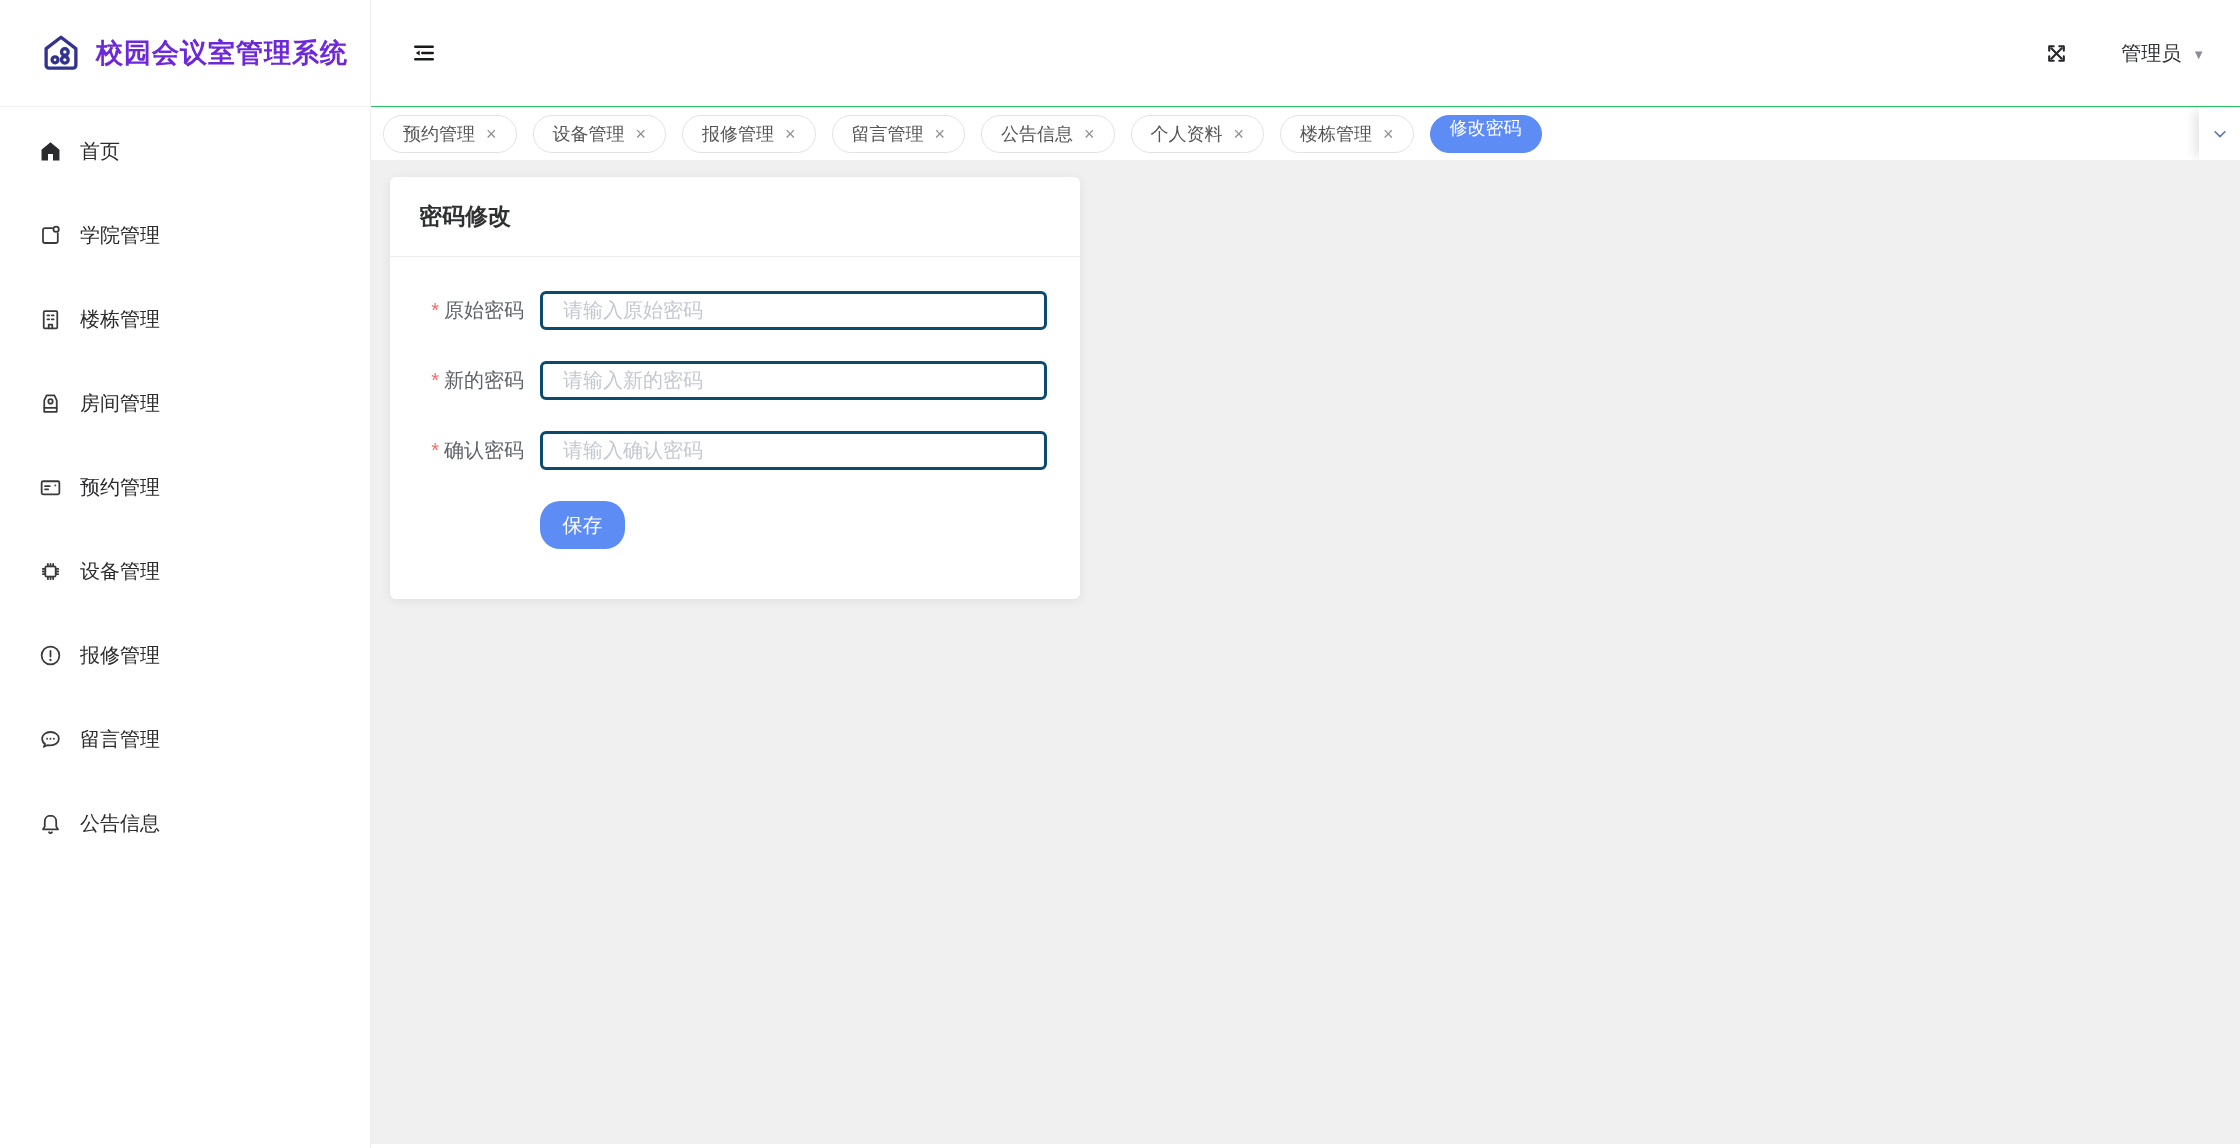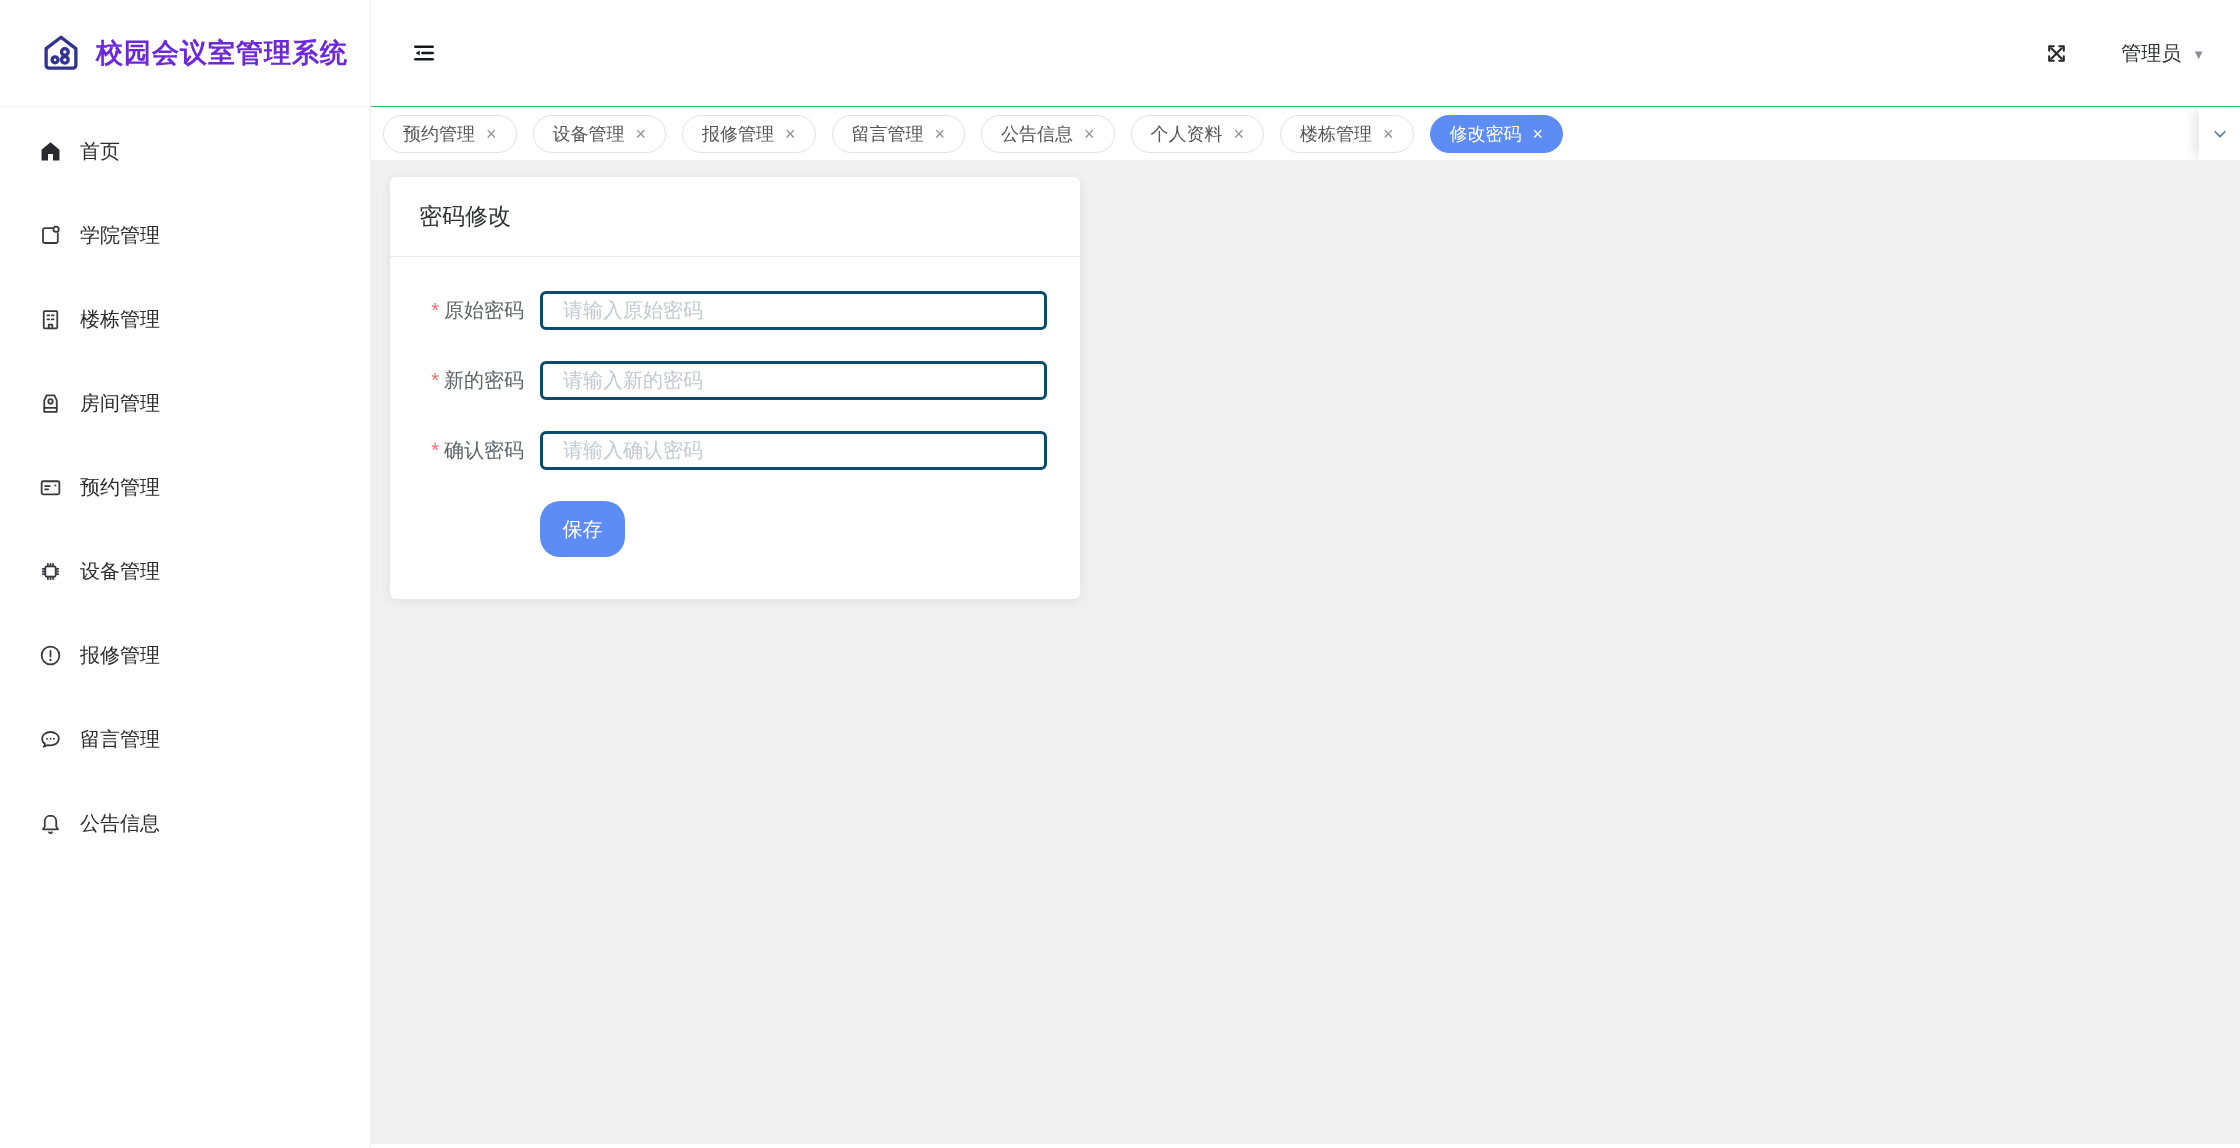--- a/index.html
+++ b/index.html
@@ -22,36 +22,36 @@
   .topbar-spacer{flex:1;}
   .fullscreen-btn{width:30px;height:30px;display:flex;align-items:center;justify-content:center;background:none;border:none;padding:0;cursor:pointer;margin-right:50px;}
   .user{display:flex;align-items:center;gap:11px;margin-right:35px;cursor:pointer;}
   .user-label{font-size:20px;color:#2f3033;}
   .caret{font-size:13px;color:#8a8f99;line-height:1;transform:translateY(1px);}
 
   
   .tabbar{position:absolute;left:0;right:0;top:107px;height:53px;background:#fff;display:flex;align-items:center;padding-left:12px;gap:16px;box-sizing:border-box;}
   .tab{display:flex;align-items:center;height:38px;padding:0 19px;border:1px solid #e3e3e3;border-radius:19px;background:#fff;font-size:18px;color:#555;cursor:pointer;gap:11px;box-sizing:border-box;white-space:nowrap;}
   .tab-close{font-size:18px;color:#8f8f8f;line-height:1;cursor:pointer;}
-  .tab.active{background:#5e8cf5;border-color:#5e8cf5;color:#fff;}
+  .tab.active{background:#5e8cf5;border-color:#5e8cf5;color:#fff;flex-direction:column;}
   .tab.active .tab-close{color:#fff;}
   .tab-overflow{position:absolute;right:0;top:0;width:41px;height:53px;background:#fff;display:flex;align-items:center;justify-content:center;box-shadow:-9px 0 10px -4px rgba(0,0,0,0.10);cursor:pointer;}
 
   
   .content{position:absolute;left:0;right:0;top:160px;bottom:4px;background:#f0f0f0;overflow:hidden;}
   .card{position:absolute;left:19px;top:17px;width:690px;height:422px;background:#fff;border-radius:6px;box-shadow:0 2px 12px rgba(0,0,0,0.07);}
   .card-header{height:80px;display:flex;align-items:center;padding-left:29px;border-bottom:1px solid #ececec;box-sizing:border-box;}
-  .card-title{font-size:23px;color:#303133;font-weight:400;margin:0;}
+  .card-title{font-size:23px;color:#303133;font-weight:700;margin:0;}
   .card-body{padding-top:34px;}
   .form-row{display:flex;align-items:center;margin-bottom:31px;}
   .form-label{width:150px;display:flex;justify-content:flex-end;align-items:center;padding-right:16px;box-sizing:border-box;font-size:20px;color:#5f6368;white-space:nowrap;}
   .req{color:#f56c6c;margin-right:5px;font-size:20px;}
   .input{width:507px;height:39px;border:3px solid #0c4a6e;border-radius:6px;font-size:20px;color:#333;padding:12px 20px;box-sizing:border-box;outline:none;background:#fff;font-family:inherit;}
   .input::placeholder{color:#c4c8d0;}
-  .save{margin-left:150px;width:85px;height:56px;border-radius:20px;background:#5e8cf5;color:#fff;font-size:20px;border:none;cursor:pointer;display:flex;align-items:center;justify-content:center;font-family:inherit;}
+  .save{margin-left:150px;width:85px;height:48px;border-radius:20px;background:#5e8cf5;color:#fff;font-size:20px;border:none;cursor:pointer;display:flex;align-items:center;justify-content:center;font-family:inherit;}
 </style>
 </head>
 <body>
 
 <div class="screen">
 
   <aside class="sidebar">
     <div class="logo">
       <svg width="42" height="42" viewBox="0 0 24 24" fill="none" stroke="#32328f" stroke-width="1.9" stroke-linecap="round" stroke-linejoin="round">
         <path d="M3.5 9.5 L12 3 L20.5 9.5 L20.5 19 a1.6 1.6 0 0 1 -1.6 1.6 H5.1 a1.6 1.6 0 0 1 -1.6 -1.6 Z"></path>

